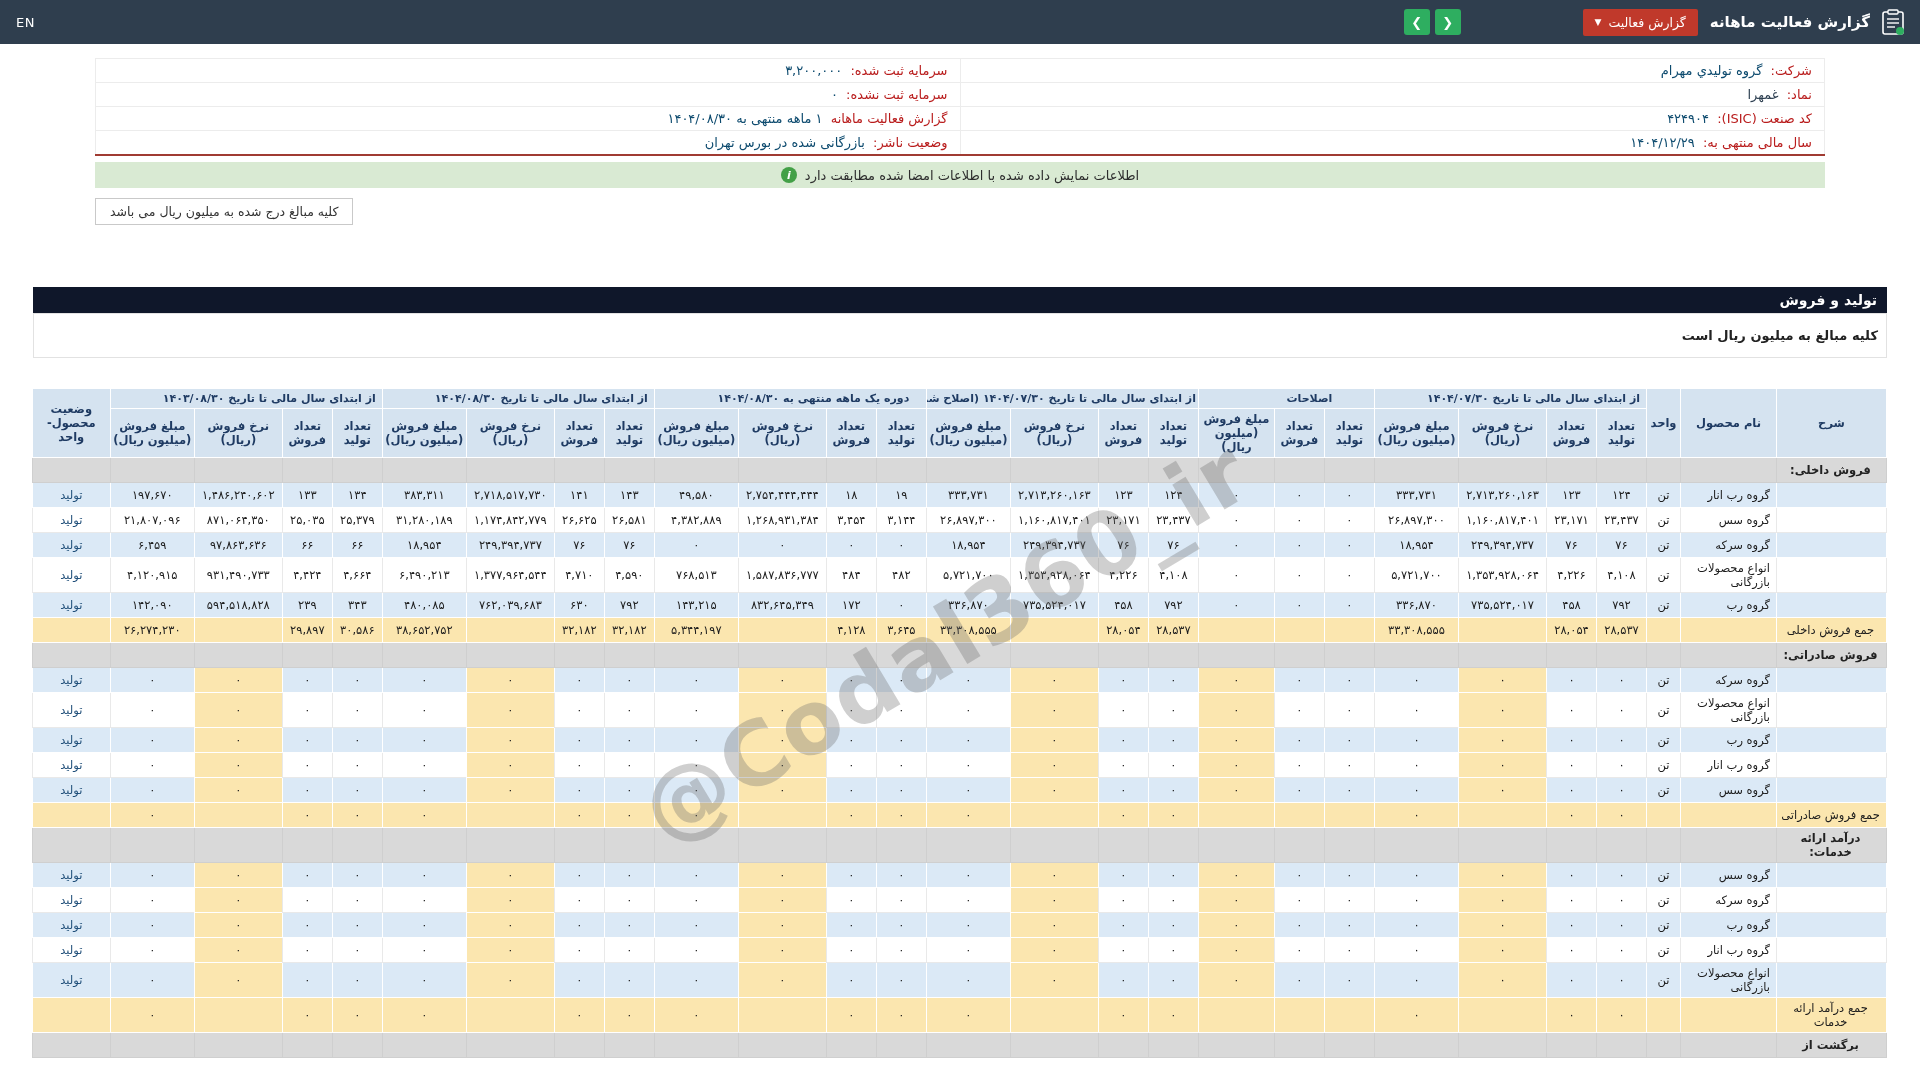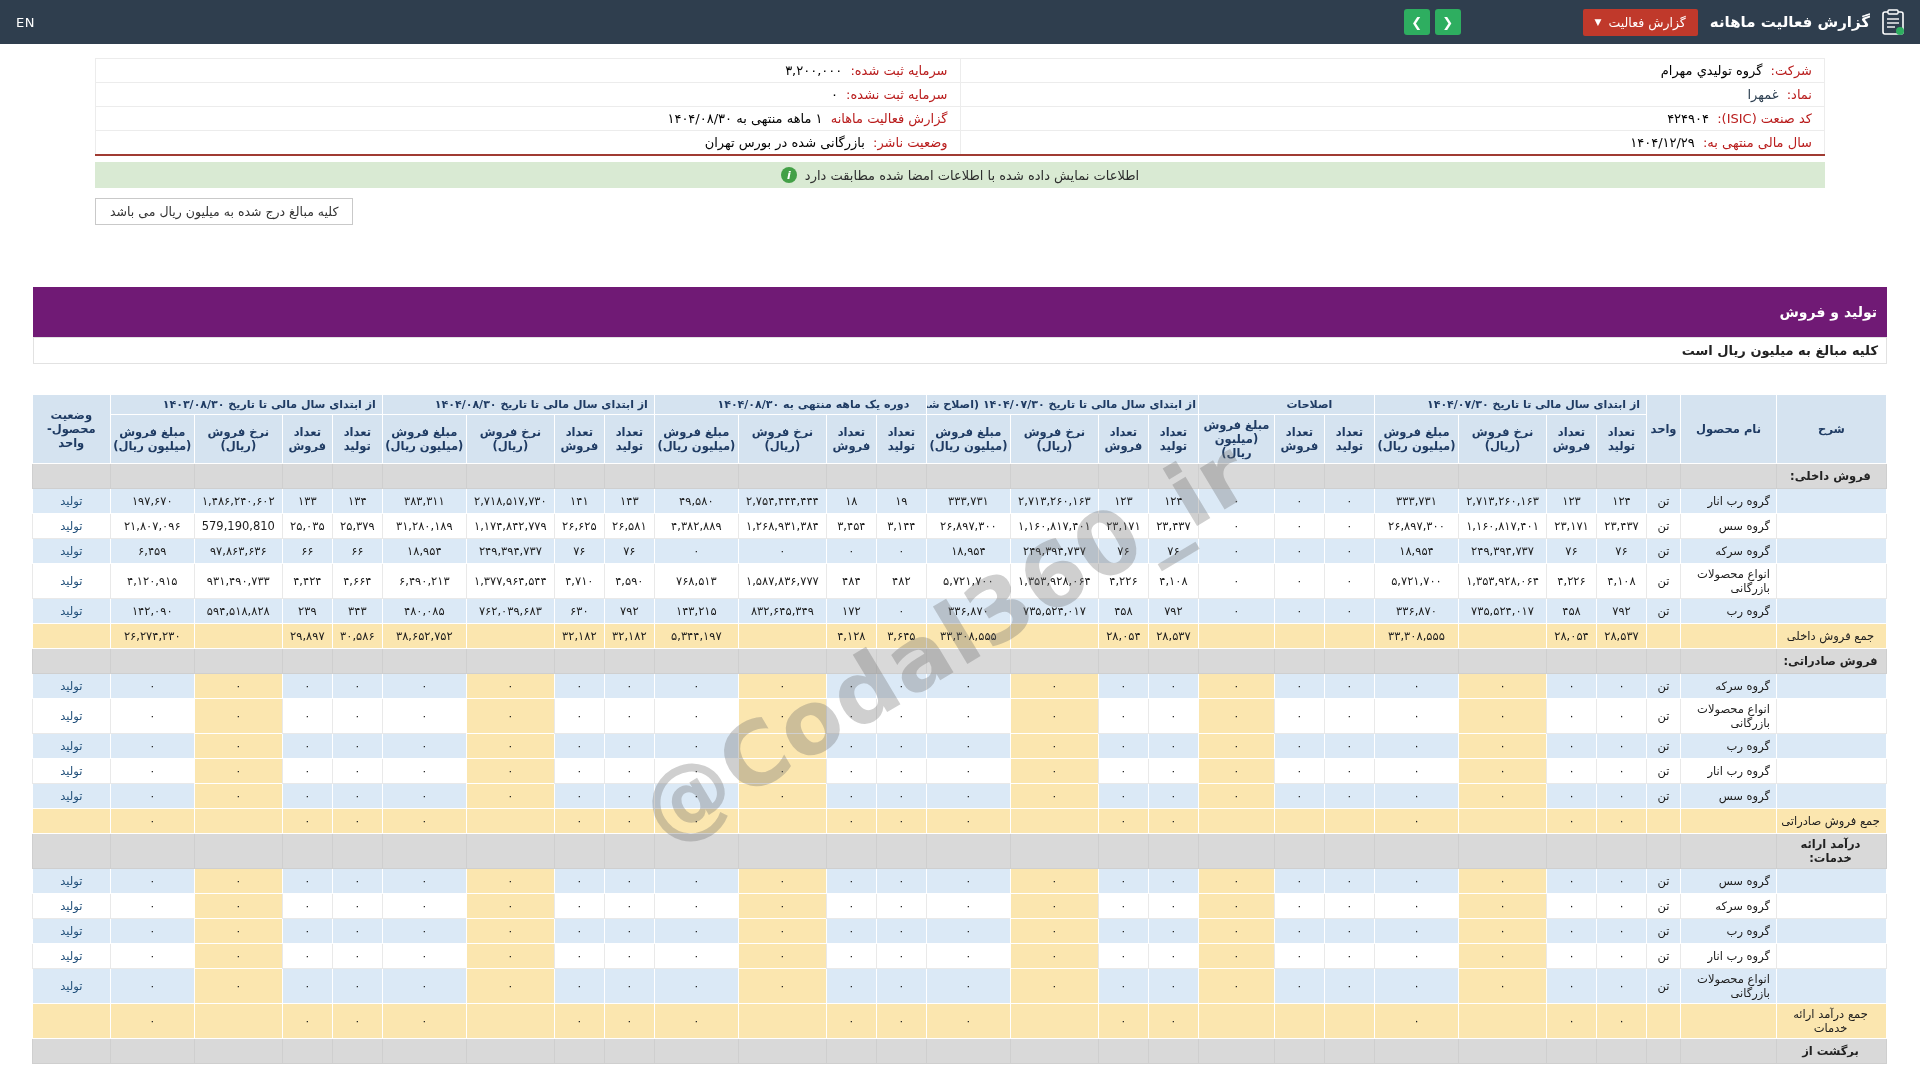--- a/index.html
+++ b/index.html
@@ -19,36 +19,36 @@
     font-size:13px; cursor:pointer; line-height:1; font-family:inherit; }
   .en-label { margin-right:auto; color:#fff; font-size:13px; cursor:pointer; letter-spacing:.5px; }
 
   
   .company-info { margin:14px 95px 0; }
   .company-info table { width:100%; border-collapse:collapse; border:1px solid #e7e7e7;
     border-bottom:2px solid #a03b32; font-size:13px; }
   .company-info td { border:1px solid #ececec; padding:4px 12px; width:50%; }
   .lbl { color:#b91c1c; }
   .val { color:#2c3e50; margin-right:4px; }
-  .val.red { color:#000000; }
+  .val.red { color:#0c4a6e; }
 
   .banner { margin:6px 95px 0; background:#d9ead3; padding:5px 10px; display:flex;
     justify-content:center; align-items:center; gap:8px; font-size:13px; color:#2d2d2d; }
   .info-icon { width:16px; height:16px; background:#43a047; color:#fff; border-radius:50%;
     display:flex; align-items:center; justify-content:center; font-size:11px; font-style:italic;
     font-weight:bold; flex:0 0 16px; }
 
   .note-box { width:fit-content; margin:10px auto 0 95px; border:1px solid #c9c9c9; background:#fff;
     padding:5px 14px; font-size:12.5px; color:#333; }
 
   
   .content { margin:62px 33px 0; }
-  .section-bar { background:#701a75; color:#fff; font-size:14px; font-weight:bold; padding:17px 10px; }
+  .section-bar { background:#0f172a; color:#fff; font-size:14px; font-weight:bold; padding:5px 10px; }
   .currency-row { border:1px solid #e2e2e2; background:#fff; font-size:13px; font-weight:bold;
-    padding:5px 8px; margin-bottom:30px; color:#222; }
+    padding:14px 8px; margin-bottom:30px; color:#222; }
 
   .main-table { width:100%; border-collapse:collapse; table-layout:fixed; }
   .main-table th { background:#d5e3f0; color:#1f3b63; font-weight:bold; font-size:11.5px;
     border:1px solid #fff; padding:3px 2px; text-align:center; }
   .main-table th.grp { font-size:11px; white-space:nowrap; overflow:hidden;padding-left:48px; }
   .main-table td { font-size:11.5px; border:1px solid #e9e9e9; padding:3px 4px; text-align:center;
     color:#1d1d1d; height:25px; overflow:hidden; }
   tr.blue td { background:#dbe9f6; border-color:#fff; }
   tr.white td { background:#fff; }
   tr.sum-row td { background:#fbe6af; border-color:#fff; }
@@ -270,21 +270,21 @@
           <td class="num">۳,۱۴۴</td>
           <td class="num">۳,۴۵۴</td>
           <td class="num">۱,۲۶۸,۹۳۱,۳۸۴</td>
           <td class="num">۴,۳۸۲,۸۸۹</td>
           <td class="num">۲۶,۵۸۱</td>
           <td class="num">۲۶,۶۲۵</td>
           <td class="num">۱,۱۷۴,۸۴۲,۷۷۹</td>
           <td class="num">۳۱,۲۸۰,۱۸۹</td>
           <td class="num">۲۵,۳۷۹</td>
           <td class="num">۲۵,۰۳۵</td>
-          <td class="num">579,190,810</td>
+          <td class="num">۸۷۱,۰۶۴,۳۵۰</td>
           <td class="num">۲۱,۸۰۷,۰۹۶</td>
           <td class="status">تولید</td>
         </tr>
         <tr class="blue">
           <td class="sharh"></td>
           <td class="prod">گروه سرکه</td>
           <td class="unit">تن</td>
           <td class="num">۷۶</td>
           <td class="num">۷۶</td>
           <td class="num">۲۴۹,۳۹۴,۷۳۷</td>

